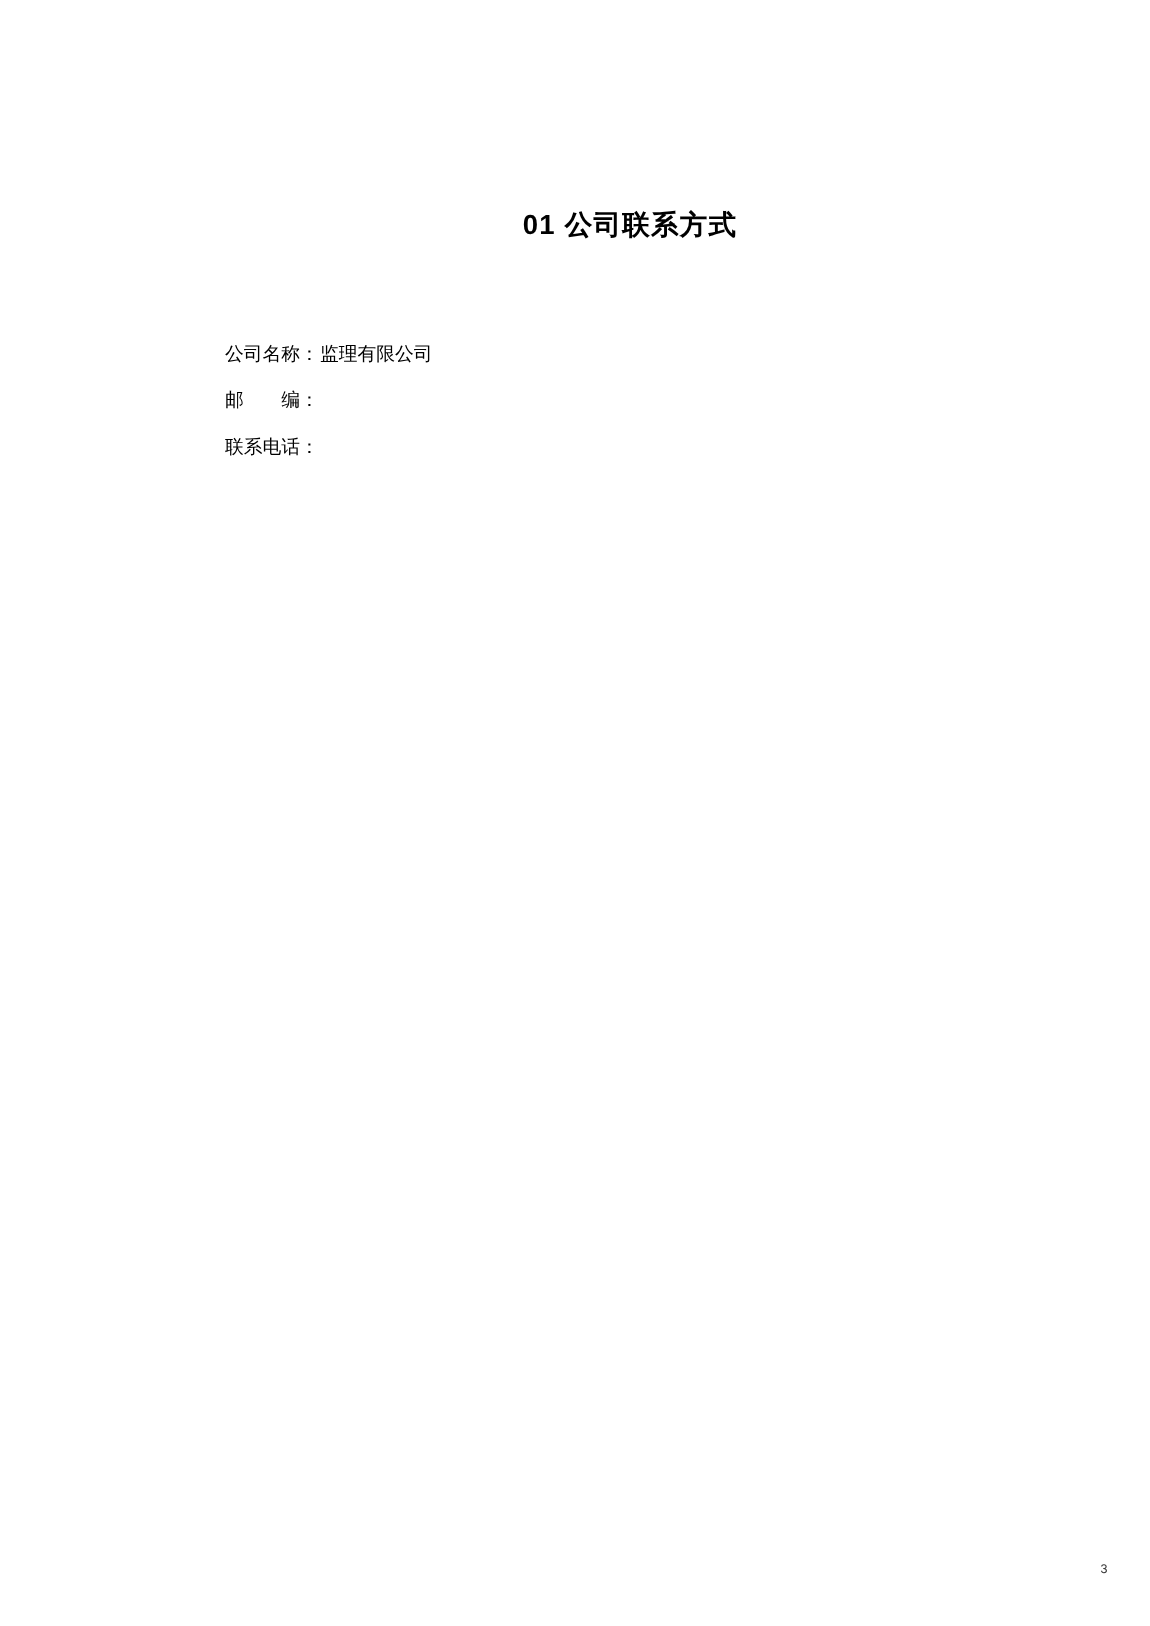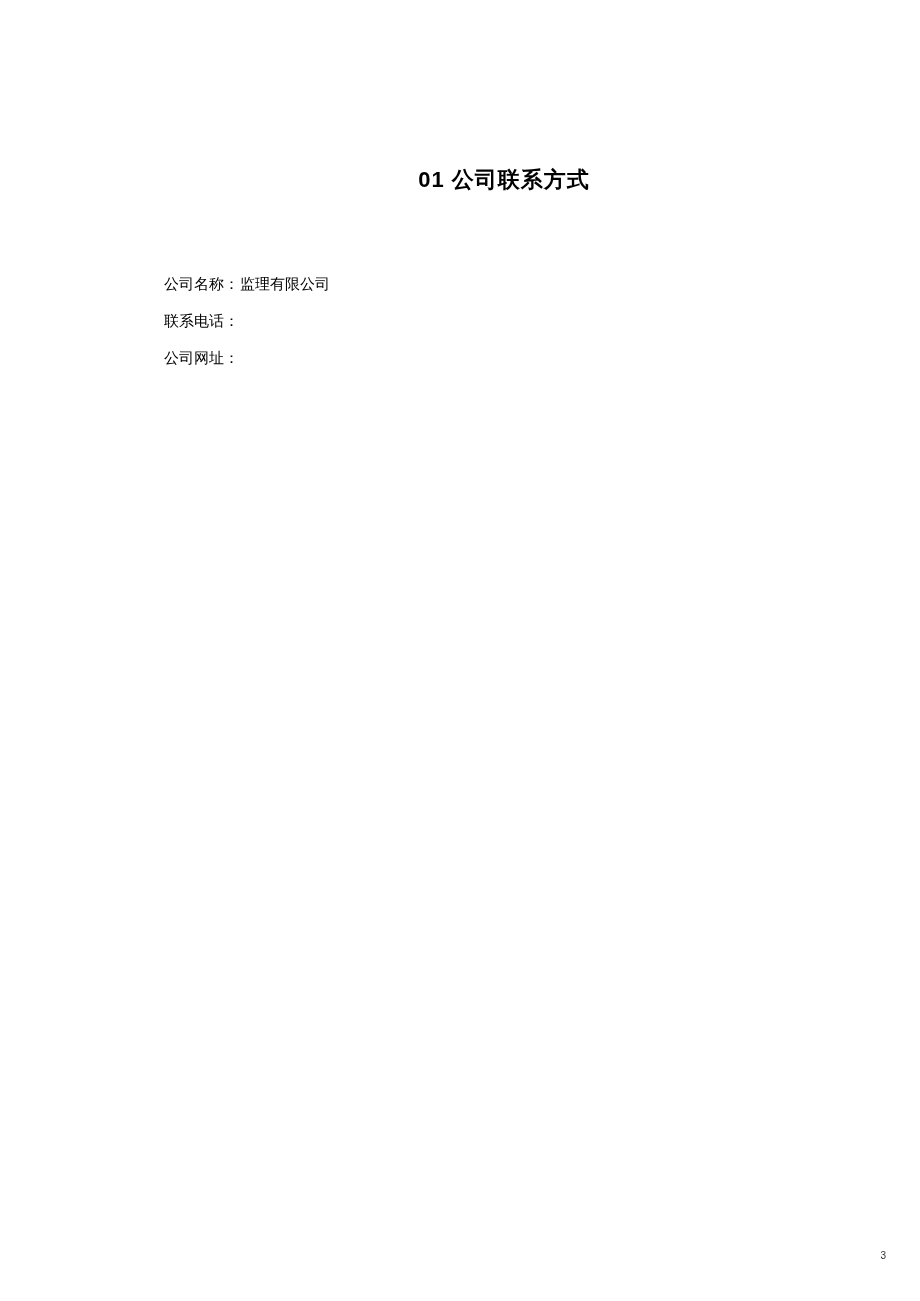--- a/index.html
+++ b/index.html
@@ -32,20 +32,21 @@
     }
     .row {
       display: flex;
       align-items: baseline;
       margin-bottom: 10px;
       font-size: 15px;
       line-height: 1.8;
     }
     .label {
       white-space: pre;
+      margin-left: 16px;
     }
     .value {
       margin-left: 1px;
     }
     .page-number {
       position: absolute;
       bottom: 40px;
       right: 34px;
       font-size: 10px;
       color: #333;
@@ -55,23 +56,23 @@
 <body>
 
 <div class="page">
   <h1 class="title">01 公司联系方式</h1>
   <div class="content">
     <div class="row">
       <span class="label">公司名称：</span>
       <span class="value">监理有限公司</span>
     </div>
     <div class="row">
-      <span class="label">联系电话：</span>
+      <span class="label">邮　　编：</span>
       <span class="value"></span>
     </div>
     <div class="row">
-      <span class="label">公司网址：</span>
+      <span class="label">联系电话：</span>
       <span class="value"></span>
     </div>
   </div>
 </div>
 
 <div class="page-number">3</div>
 
 </body></html>

